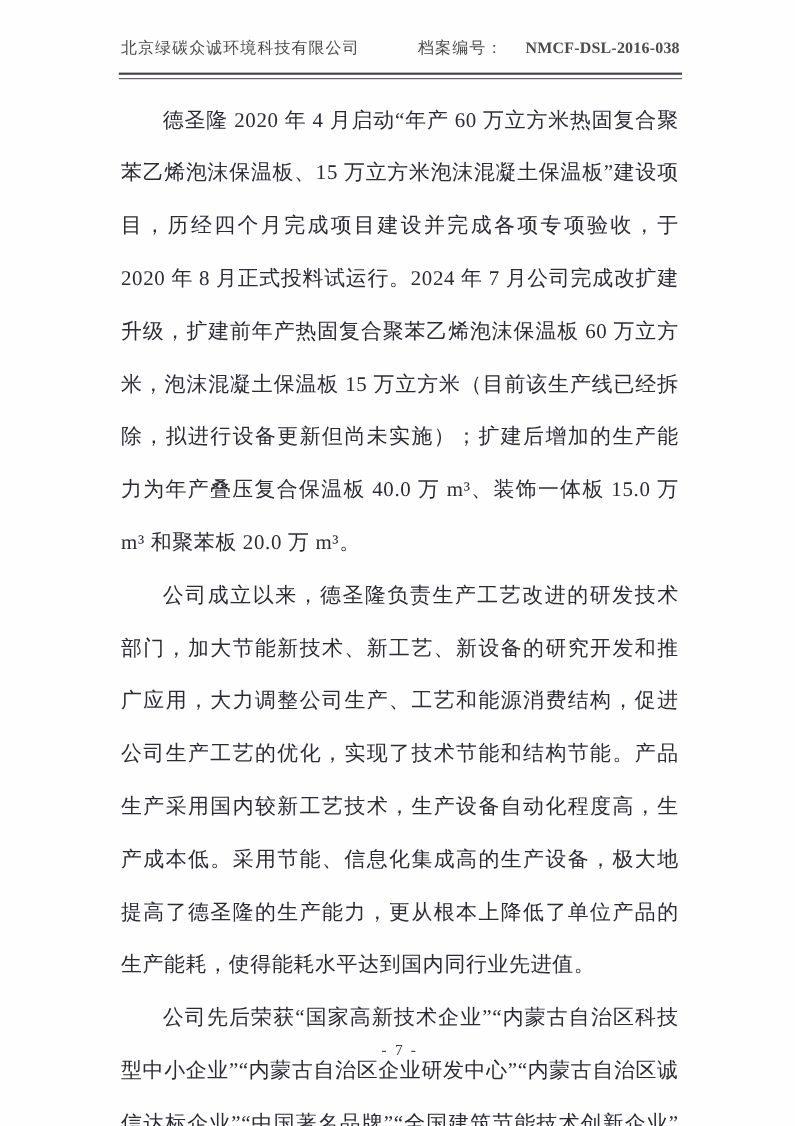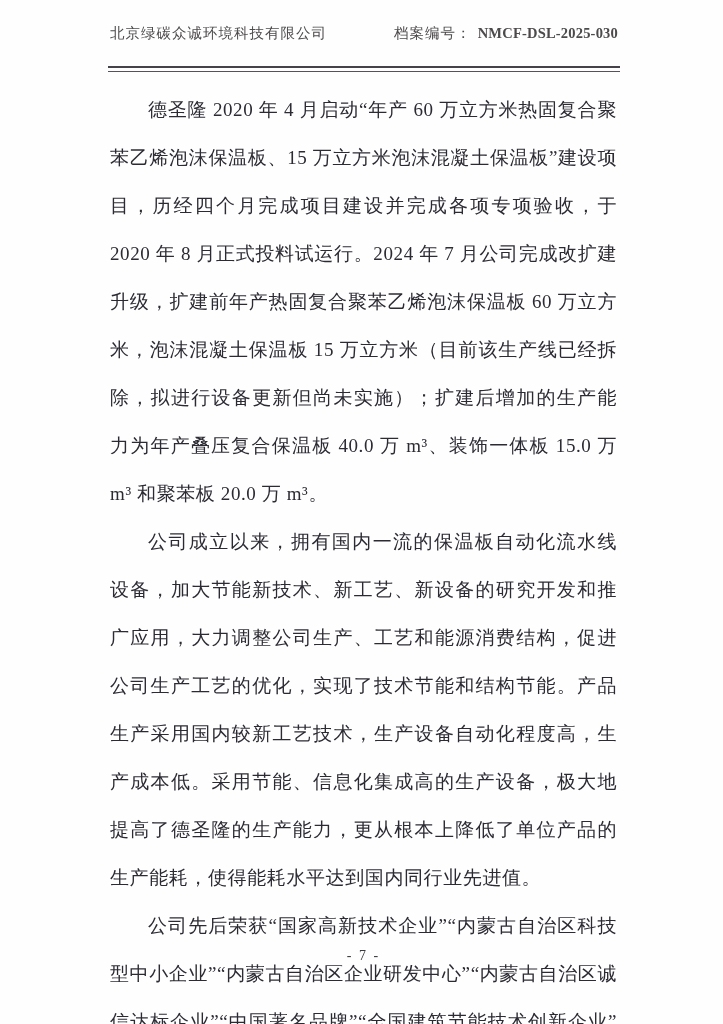--- a/index.html
+++ b/index.html
@@ -12,38 +12,38 @@
     position: relative;
     width: 723px;
     height: 1024px;
     margin: 0 auto;
     background: #fefefe;
     box-shadow: 0 0 6px rgba(0,0,0,0.25);
     overflow: hidden;
   }
   .header {
     position: absolute;
-    top: 24px;
+    top: 34px;
     left: 110px;
     width: 508px;
     display: flex;
     justify-content: space-between;
     align-items: baseline;
     font-size: 14.5px;
     color: #4d4a4c;
     letter-spacing: 1px;
   }
   .header .company {
     font-weight: 400;
   }
   .header .archive {
     letter-spacing: 0.5px;
   }
   .header .archive .label {
-    margin-right: 2px;
+    margin-right: 16px;
     letter-spacing: 1px;
   }
   .header .archive .value {
     font-weight: bold;
     letter-spacing: 0.2px;
   }
   .header-rule {
     position: absolute;
     top: 66px;
     left: 108px;
@@ -80,27 +80,27 @@
 </style>
 </head>
 <body>
 
 <div class="page">
 
   <div class="header">
     <span class="company">北京绿碳众诚环境科技有限公司</span>
     <span class="archive">
       <span class="label">档案编号：</span>
-      <span class="value">NMCF-DSL-2025-030</span>
+      <span class="value">NMCF-DSL-2016-038</span>
     </span>
   </div>
 
   <div class="header-rule"></div>
 
   <div class="doc-body">
     <p>德圣隆 2020 年 4 月启动“年产 60 万立方米热固复合聚苯乙烯泡沫保温板、15 万立方米泡沫混凝土保温板”建设项目，历经四个月完成项目建设并完成各项专项验收，于 2020 年 8 月正式投料试运行。2024 年 7 月公司完成改扩建升级，扩建前年产热固复合聚苯乙烯泡沫保温板 60 万立方米，泡沫混凝土保温板 15 万立方米（目前该生产线已经拆除，拟进行设备更新但尚未实施）；扩建后增加的生产能力为年产叠压复合保温板 40.0 万 m³、装饰一体板 15.0 万 m³ 和聚苯板 20.0 万 m³。</p>
-    <p>公司成立以来，拥有国内一流的保温板自动化流水线设备，加大节能新技术、新工艺、新设备的研究开发和推广应用，大力调整公司生产、工艺和能源消费结构，促进公司生产工艺的优化，实现了技术节能和结构节能。产品生产采用国内较新工艺技术，生产设备自动化程度高，生产成本低。采用节能、信息化集成高的生产设备，极大地提高了德圣隆的生产能力，更从根本上降低了单位产品的生产能耗，使得能耗水平达到国内同行业先进值。</p>
+    <p>公司成立以来，德圣隆负责生产工艺改进的研发技术部门，加大节能新技术、新工艺、新设备的研究开发和推广应用，大力调整公司生产、工艺和能源消费结构，促进公司生产工艺的优化，实现了技术节能和结构节能。产品生产采用国内较新工艺技术，生产设备自动化程度高，生产成本低。采用节能、信息化集成高的生产设备，极大地提高了德圣隆的生产能力，更从根本上降低了单位产品的生产能耗，使得能耗水平达到国内同行业先进值。</p>
     <p>公司先后荣获“国家高新技术企业”“内蒙古自治区科技型中小企业”“内蒙古自治区企业研发中心”“内蒙古自治区诚信达标企业”“中国著名品牌”“全国建筑节能技术创新企业”等荣誉称号，目前公司已经通过质量管理体系、环境、职业健康安全、能源四个管理体系认证，拥有国家专利十余项，是《不燃热固复合聚苯板应用技术标准》行业标准参编单位。公司厂区占地面积 4.7 万平方米，拥有国内一流的保温板自动化流水线设备。公司“德圣隆节能温材料研究开发中心”被认定为 2022 年度内蒙古自治区企业研究开</p>
   </div>
 
   <div class="footer">- 7 -</div>
 
 </div>
 
 </body></html>

